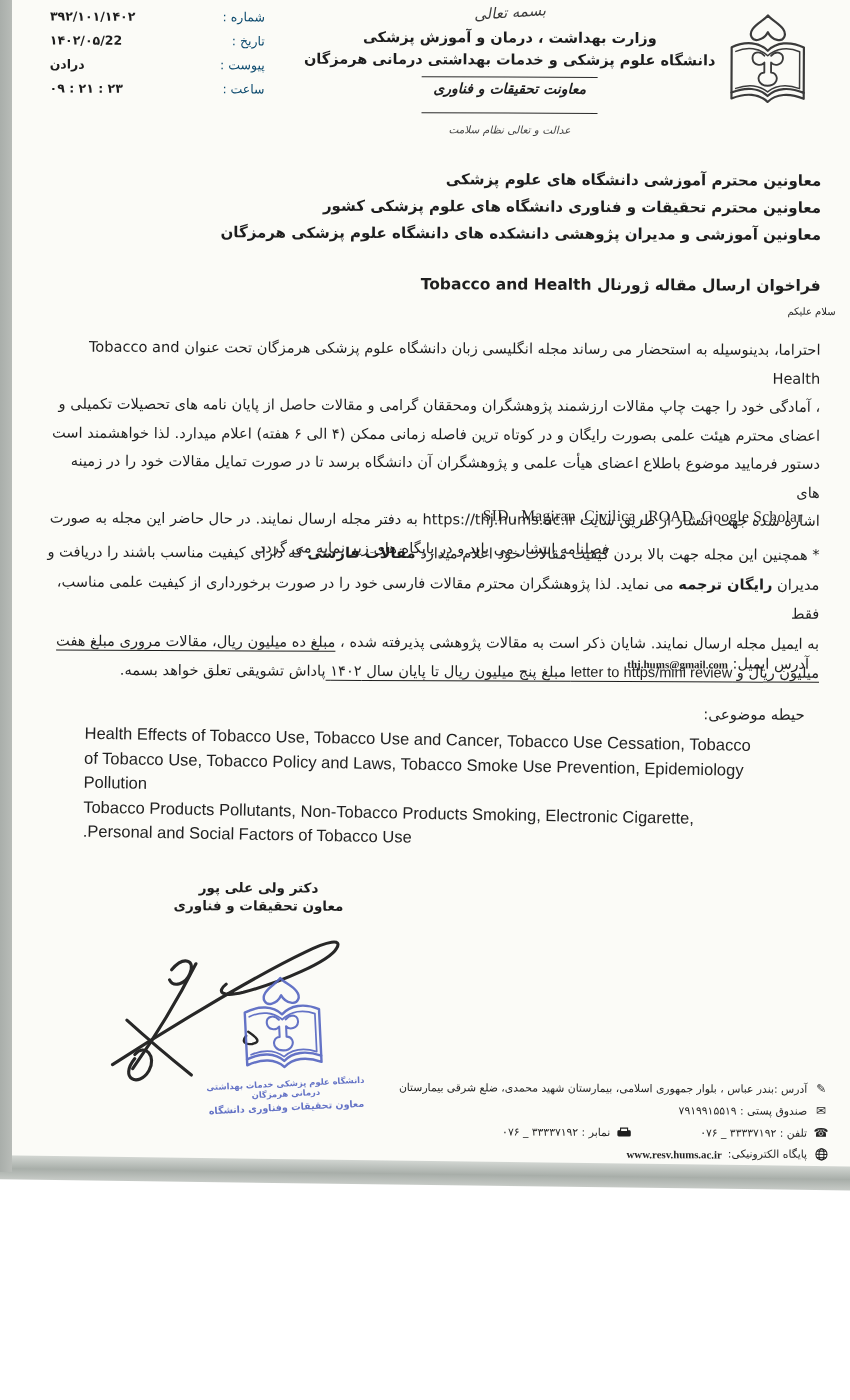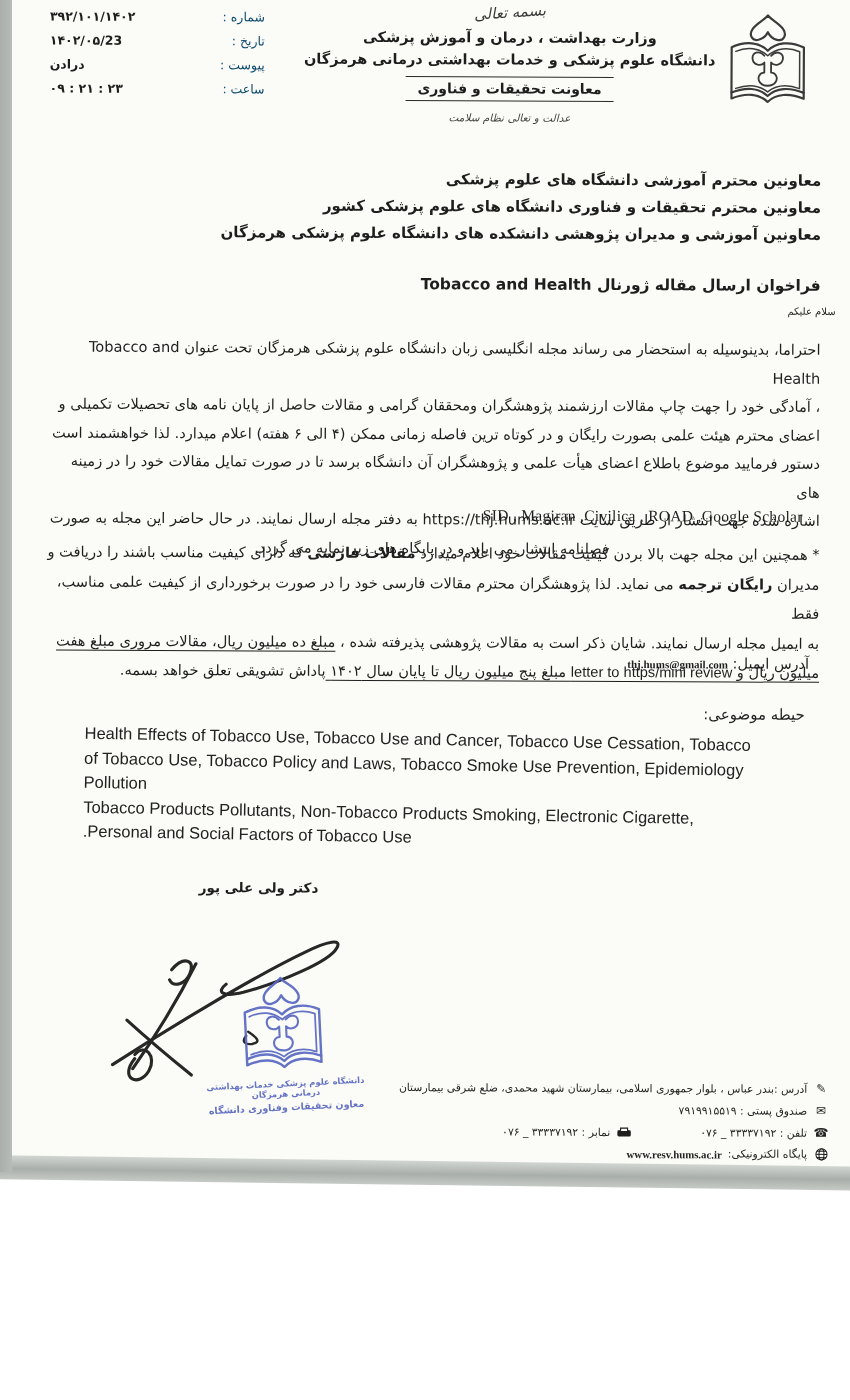--- a/index.html
+++ b/index.html
@@ -22,21 +22,21 @@
   .meta-row{display:flex;justify-content:space-between;align-items:baseline;margin-bottom:9px;}
   .meta-label{color:#0c4a6e;}
   .meta-value{font-weight:600;direction:ltr;unicode-bidi:bidi-override;}
 
   
   .hdr{position:absolute;top:4px;left:300px;width:420px;text-align:center;direction:rtl;}
   .besmellah{font-size:15px;font-style:italic;opacity:.88;transform:rotate(-4deg);display:inline-block;margin-bottom:6px;}
   .hdr-ministry{font-size:14.5px;font-weight:bold;margin-top:2px;}
   .hdr-univ{font-size:14.5px;font-weight:bold;margin-top:6px;}
   .hdr-deputy{display:inline-block;font-size:14px;font-weight:bold;margin-top:9px;
-      border-top:1.5px solid #2a2a2a;border-bottom:1.5px solid #2a2a2a;padding:3px 12px 4px;}
+      border-top:1.5px solid #2a2a2a;border-bottom:1.5px solid #2a2a2a;padding:3px 12px 16px;font-style:italic;}
   .hdr-slogan{font-size:10.5px;margin-top:10px;opacity:.85;font-style:italic;}
   .logo{position:absolute;left:726px;top:8px;width:84px;height:108px;color:#3b3b3b;}
 
   
   .recipients{position:absolute;top:168px;right:28px;direction:rtl;text-align:right;
       font-size:15px;font-weight:bold;line-height:27px;}
   .subject{position:absolute;top:277px;right:28px;direction:rtl;font-size:15.5px;font-weight:bold;}
   .greeting{position:absolute;top:306px;right:13px;direction:rtl;font-size:10px;font-weight:normal;}
 
   
@@ -85,21 +85,21 @@
 
   <div class="content">
 
     <div class="meta">
       <div class="meta-row">
         <span class="meta-label">شماره :</span>
         <span class="meta-value">۳۹۲/۱۰۱/۱۴۰۲</span>
       </div>
       <div class="meta-row">
         <span class="meta-label">تاریخ :</span>
-        <span class="meta-value">۱۴۰۲/۰۵/23</span>
+        <span class="meta-value">۱۴۰۲/۰۵/22</span>
       </div>
       <div class="meta-row">
         <span class="meta-label">پیوست :</span>
         <span class="meta-value">ندارد</span>
       </div>
       <div class="meta-row">
         <span class="meta-label">ساعت :</span>
         <span class="meta-value">۰۹ : ۲۱ : ۲۳</span>
       </div>
     </div>
@@ -166,20 +166,21 @@
     <div class="scope">
       <div>Health Effects of Tobacco Use, Tobacco Use and Cancer, Tobacco Use Cessation, Tobacco</div>
       <div>of Tobacco Use, Tobacco Policy and Laws, Tobacco Smoke  Use Prevention, Epidemiology</div>
       <div>Pollution</div>
       <div>Tobacco Products Pollutants, Non-Tobacco Products Smoking, Electronic Cigarette,</div>
       <div>.Personal and Social Factors of Tobacco Use</div>
     </div>
 
     <div class="sigblock">
       <div>دکتر ولی علی پور</div>
+      <div>معاون تحقیقات و فناوری</div>
     </div>
 
     <div class="sig-svg">
       <svg viewBox="0 0 255 170" width="258" height="172" fill="none" stroke="#161616" stroke-width="3.1" stroke-linecap="round" opacity="0.92">
         <path d="M14 152 C60 122 150 66 204 40 C226 29 241 26 235 36 C228 49 180 70 143 80 C122 85 116 80 126 72"></path>
         <path d="M96 52 C78 88 52 130 34 156"></path>
         <path d="M28 108 C48 126 72 146 92 162"></path>
         <path d="M36 146 C20 166 40 175 50 158 C58 144 46 130 36 142"></path>
         <path d="M72 58 C84 44 96 48 90 62 C86 72 74 76 70 68"></path>
         <path stroke-width="2.4" d="M148 119 C157 125 161 129 152 131 C145 132 141 129 146 123"></path>

